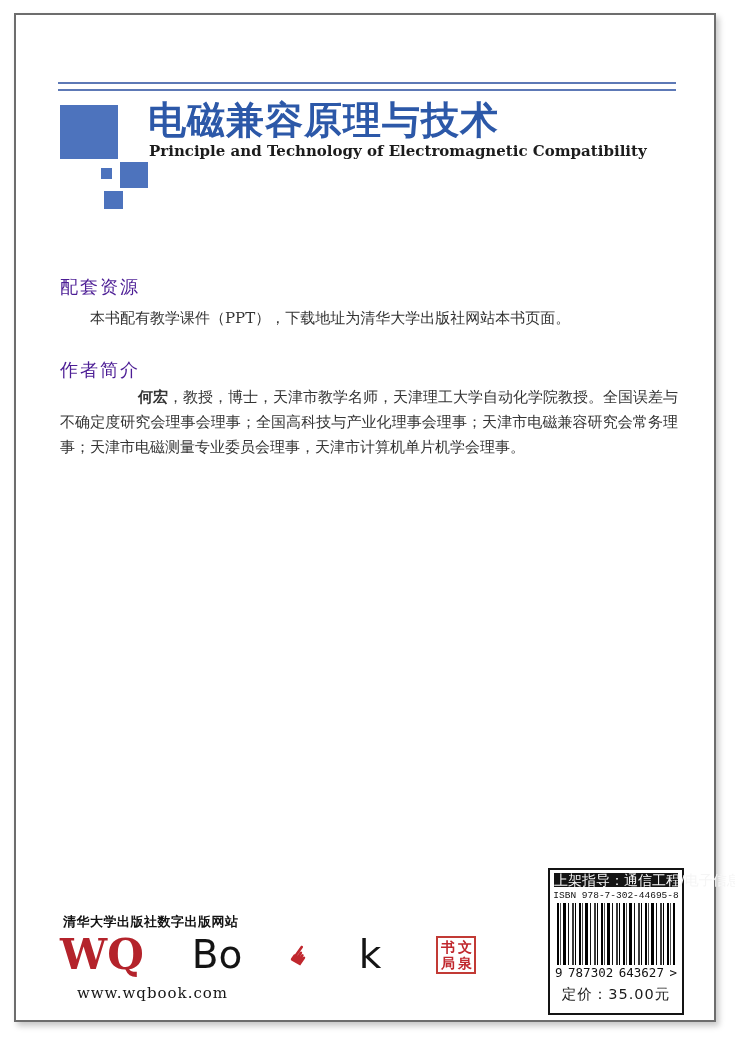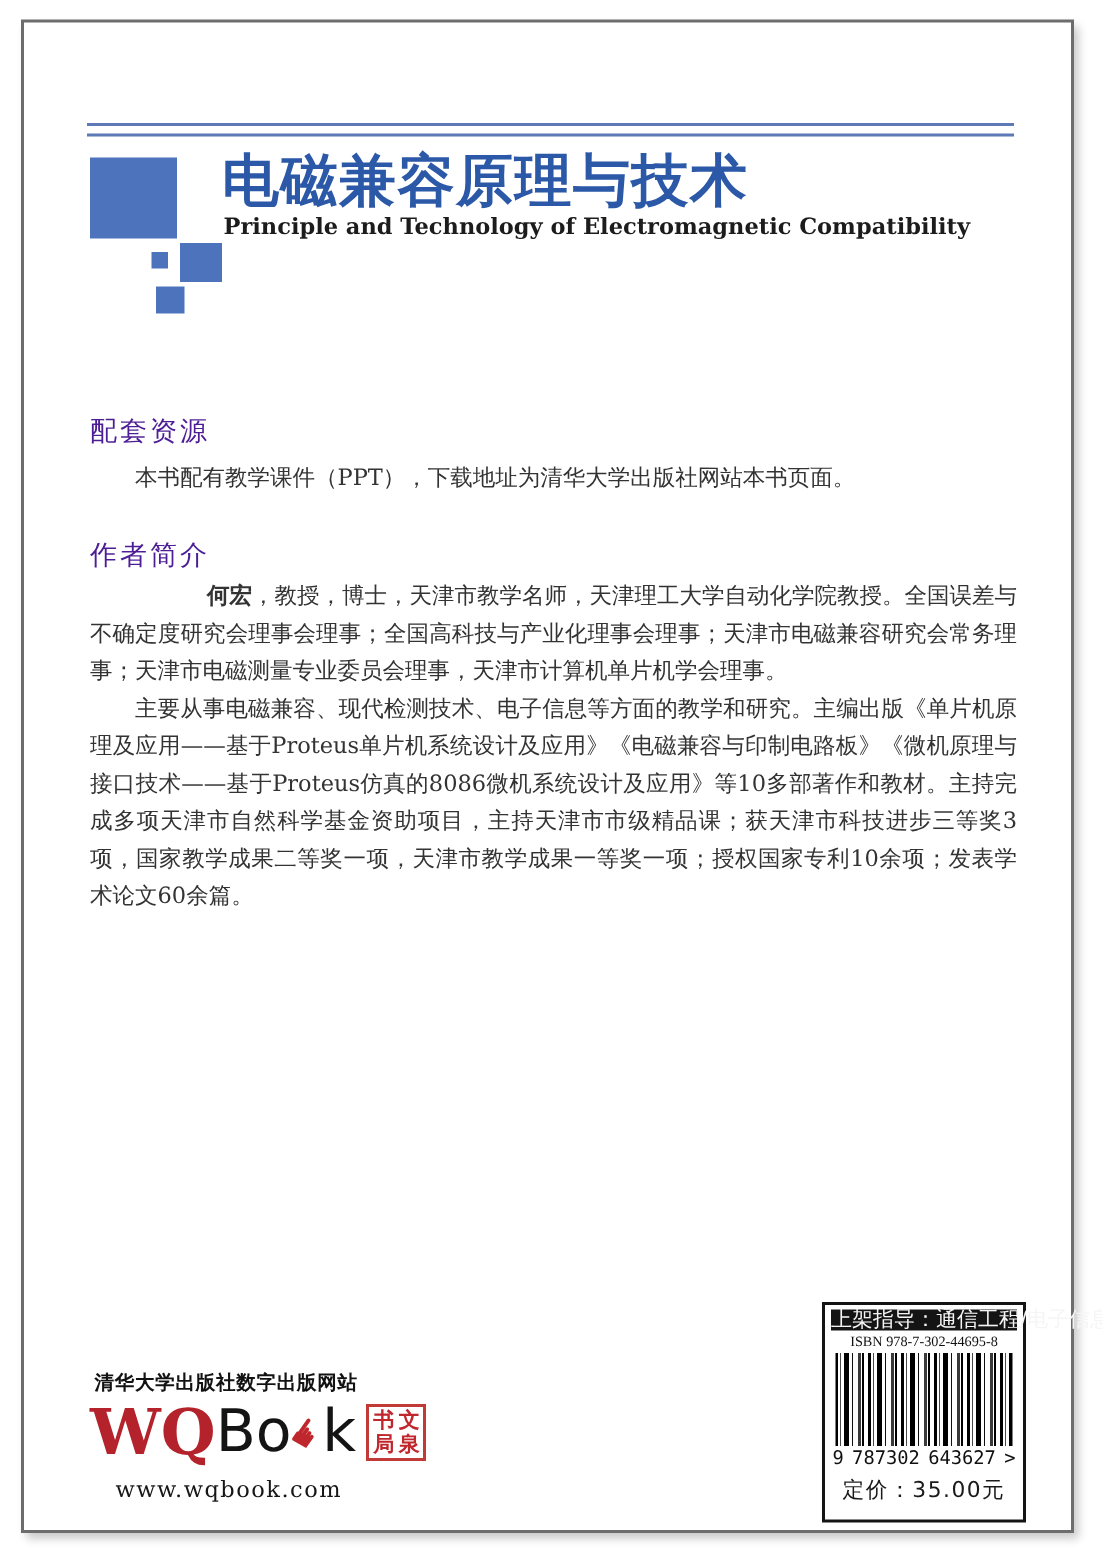--- a/index.html
+++ b/index.html
@@ -52,21 +52,21 @@
   .t-resources { top: 291px; }
   .t-author    { top: 370px; }
   .author-name { font-weight: bold; margin-left: 48px; }
   
   .pub { position: absolute; left: 44px; top: 898px; width: 220px; }
   .pub-site {
     font-family: "DejaVu Sans", "Liberation Sans", sans-serif;
     font-size: 13px; font-weight: bold; color: #121212; letter-spacing: 0.5px;
     white-space: nowrap; margin-left: 3px;
   }
-  .logo-row { display: flex; align-items: center; margin-top: 3px; height: 42px; }
+  .logo-row { display: flex; align-items: center; margin-top: 3px; height: 42px; gap: 48px; }
   .logo-wq {
     font-size: 42px; font-weight: bold; color: #b4232b; line-height: 40px;
   }
   .logo-bo, .logo-k {
     font-family: "DejaVu Sans", "Liberation Sans", sans-serif;
     font-size: 39px; color: #141414; line-height: 40px;
   }
   .hand-icon {
     display: inline-block; color: #c0272d; font-size: 25px;
     transform: rotate(-55deg); margin: 0 -1px; line-height: 1;
@@ -89,21 +89,21 @@
     position: absolute; left: 532px; top: 853px;
     width: 132px; height: 143px;
     border: 2px solid #141414; background: #ffffff;
     font-family: "DejaVu Sans", "Liberation Sans", sans-serif;
   }
   .bcode-shelf {
     margin: 3px 4px 0; background: #141414; color: #f5f5f5;
     font-size: 14px; line-height: 14px; text-align: center; white-space: nowrap;
   }
   .bcode-isbn {
-    font-family: Liberation Serif, serif;
+    font-family: Liberation Mono, monospace;
     font-size: 9.5px; color: #111; text-align: center; margin-top: 3px;
     white-space: nowrap; letter-spacing: 0px;
   }
   .bcode-bars {
     height: 62px; margin: 2px 7px 0;
     background: repeating-linear-gradient(90deg,
       #000 0px, #000 2px, #fff 2px, #fff 3px,
       #4a4a4a 3px, #4a4a4a 4px, #fff 4px, #fff 6px,
       #000 6px, #000 9px, #fff 9px, #fff 11px,
       #111 11px, #111 12px, #fff 12px, #fff 15px,
@@ -138,21 +138,20 @@
     <div class="subtitle">Principle and Technology of Electromagnetic Compatibility</div>
 
     <div class="sec-heading h-resources">配套资源</div>
     <div class="bodytext t-resources">
       <p>本书配有教学课件（PPT），下载地址为清华大学出版社网站本书页面。</p>
     </div>
 
     <div class="sec-heading h-author">作者简介</div>
     <div class="bodytext t-author">
       <p><span class="author-name">何宏</span><span>，教授，博士，天津市教学名师，天津理工大学自动化学院教授。全国误差与不确定度研究会理事会理事；全国高科技与产业化理事会理事；天津市电磁兼容研究会常务理事；天津市电磁测量专业委员会理事，天津市计算机单片机学会理事。</span></p>
-      <p>主要从事电磁兼容、现代检测技术、电子信息等方面的教学和研究。主编出版《单片机原理及应用——基于Proteus单片机系统设计及应用》《电磁兼容与印制电路板》《微机原理与接口技术——基于Proteus仿真的8086微机系统设计及应用》等10多部著作和教材。主持完成多项天津市自然科学基金资助项目，主持天津市市级精品课；获天津市科技进步三等奖3项，国家教学成果二等奖一项，天津市教学成果一等奖一项；授权国家专利10余项；发表学术论文60余篇。</p>
     </div>
 
     <div class="pub">
       <div class="pub-site">清华大学出版社数字出版网站</div>
       <div class="logo-row">
         <span class="logo-wq">WQ</span>
           <span class="logo-bo">Bo</span>
           <span class="hand-icon">☛</span>
           <span class="logo-k">k</span>
         <span class="seal">

